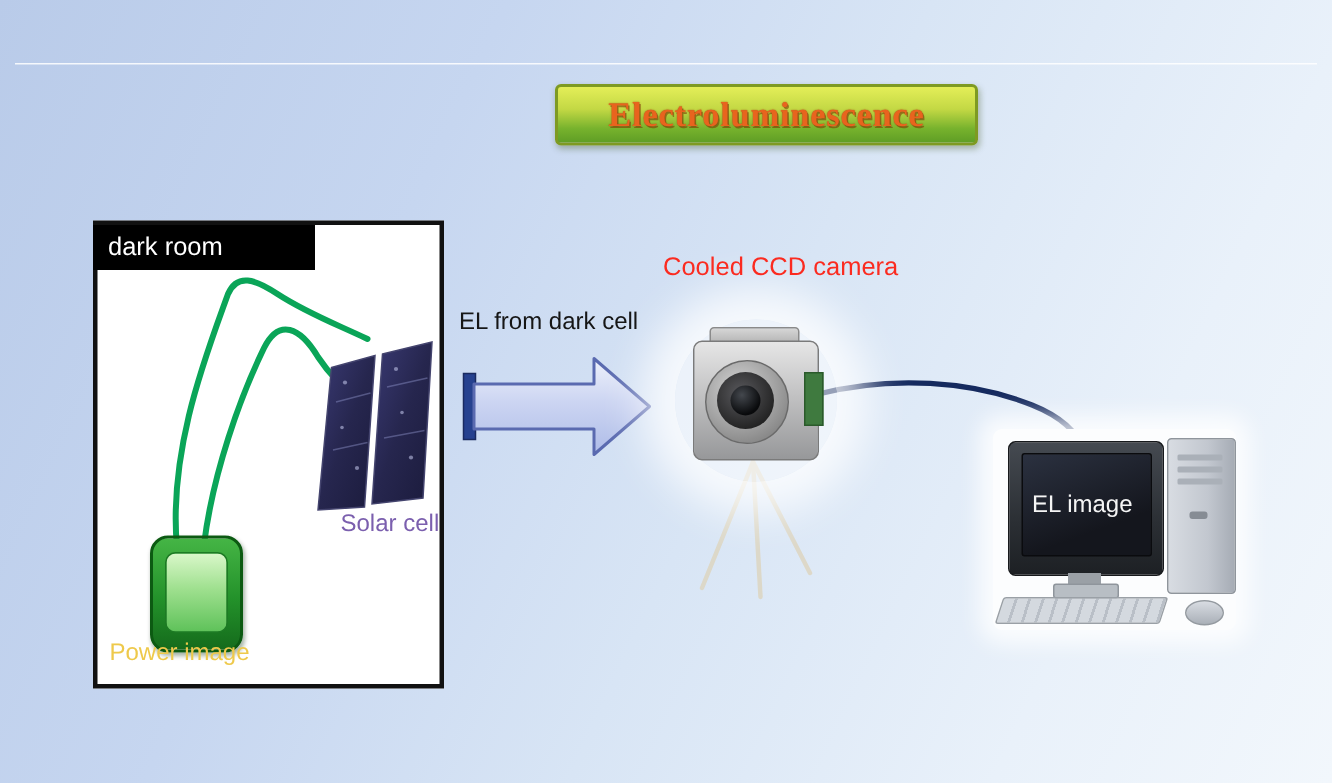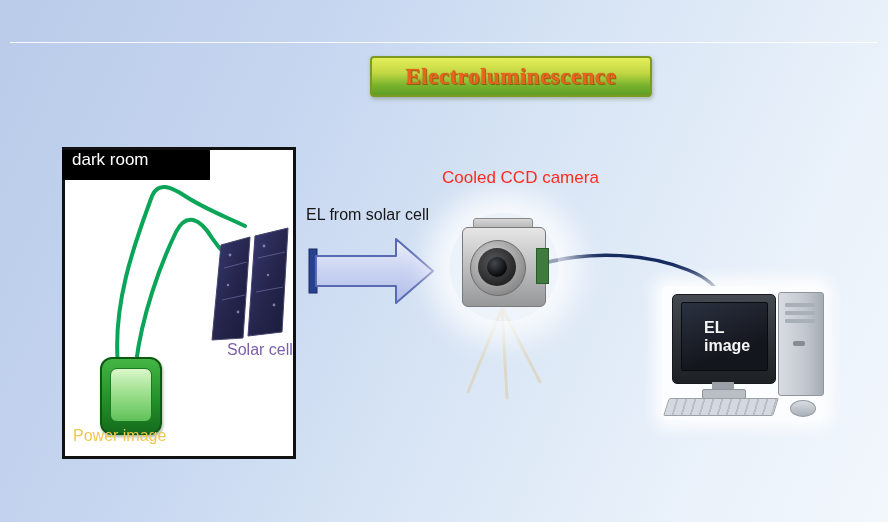--- a/index.html
+++ b/index.html
@@ -20,21 +20,21 @@
     display:flex;align-items:center;justify-content:center;margin-left:48px;
   }
   .title-text{
     font-family:"Liberation Serif",serif;font-weight:bold;font-size:23px;
     color:#e8641e;letter-spacing:.5px;
     text-shadow:1px 1px 0 rgba(120,50,0,0.55), 0 0 1px #a04010;
   }
 
   
   .dark-room{left:62px;top:147px;width:234px;height:312px;background:#fff;border:3px solid #111;box-sizing:border-box;}
-  .dark-room-header{left:62px;top:150px;width:148px;height:30px;background:#000;display:flex;align-items:flex-start;padding-left:10px;box-sizing:border-box;}
+  .dark-room-header{left:62px;top:150px;width:148px;height:30px;background:#000;display:flex;align-items:center;padding-left:10px;box-sizing:border-box;}
   .dark-room-label{color:#fff;font-size:17px;}
 
   
   .overlay{left:0;top:0;width:888px;height:522px;pointer-events:none;}
 
   
   .lbl-solar{left:191px;top:341px;color:#7b5fae;font-size:16px;margin-left:36px;}
   .lbl-power{left:73px;top:427px;color:#eec94b;font-size:16px;}
   .lbl-el{left:306px;top:206px;color:#161616;font-size:16px;}
   .lbl-ccd{left:442px;top:168px;color:#fb2b20;font-size:17px;}
@@ -64,21 +64,21 @@
   .cam-board{left:536px;top:248px;width:11px;height:34px;background:#3f7a3f;border:1px solid #2b5a2b;}
 
   
   .pc-backdrop{left:662px;top:286px;width:162px;height:134px;background:#fcfdfe;border-radius:6px;
     box-shadow:0 0 14px 9px rgba(255,255,255,0.8);}
   .monitor{left:672px;top:294px;width:102px;height:88px;border-radius:5px;
     background:linear-gradient(180deg,#454a51 0%,#2b2f34 60%,#1d2024 100%);border:1px solid #17191c;}
   .monitor-screen{left:8px;top:7px;width:85px;height:67px;position:absolute;border-radius:2px;
     background:linear-gradient(160deg,#2b3140 0%,#14161d 70%);border:1px solid #0a0b0e;
     display:flex;align-items:center;}
-  .screen-text{color:#f5f5f5;font-size:16px;padding-left:22px;font-weight:bold;}
+  .screen-text{color:#f5f5f5;font-size:16px;padding-left:6px;}
   .monitor-neck{left:712px;top:382px;width:22px;height:8px;background:#9aa0a6;}
   .monitor-base{left:702px;top:389px;width:42px;height:8px;background:#b8bec4;border-radius:2px;border:1px solid #8f959c;}
   .tower{left:778px;top:292px;width:44px;height:102px;border-radius:3px;
     background:linear-gradient(90deg,#d8dce2 0%,#c2c7cf 60%,#a6acb5 100%);border:1px solid #8f959c;}
   .tower-slot{position:absolute;left:6px;width:30px;height:4px;background:#aab0b8;border-radius:1px;}
   .tower-btn{position:absolute;left:14px;width:12px;height:5px;background:#868c94;border-radius:2px;}
   .keyboard{left:666px;top:398px;width:108px;height:16px;background:
     repeating-linear-gradient(90deg,#d4d9df 0 7px,#b9bfc7 7px 9px);
     border:1px solid #9aa0a6;transform:skewX(-18deg);border-radius:2px;}
   .mouse{left:790px;top:400px;width:24px;height:15px;border-radius:50%;
@@ -170,16 +170,16 @@
       <span class="screen-text">EL image</span>
     </div>
   </div>
   <div class="abs monitor-neck"></div>
   <div class="abs monitor-base"></div>
   <div class="abs keyboard"></div>
   <div class="abs mouse"></div>
 
   <div class="abs lbl-solar">Solar cell</div>
   <div class="abs lbl-power">Power image</div>
-  <div class="abs lbl-el">EL from solar cell</div>
+  <div class="abs lbl-el">EL from dark cell</div>
   <div class="abs lbl-ccd">Cooled CCD camera</div>
 
 </div>
 
 </body></html>

